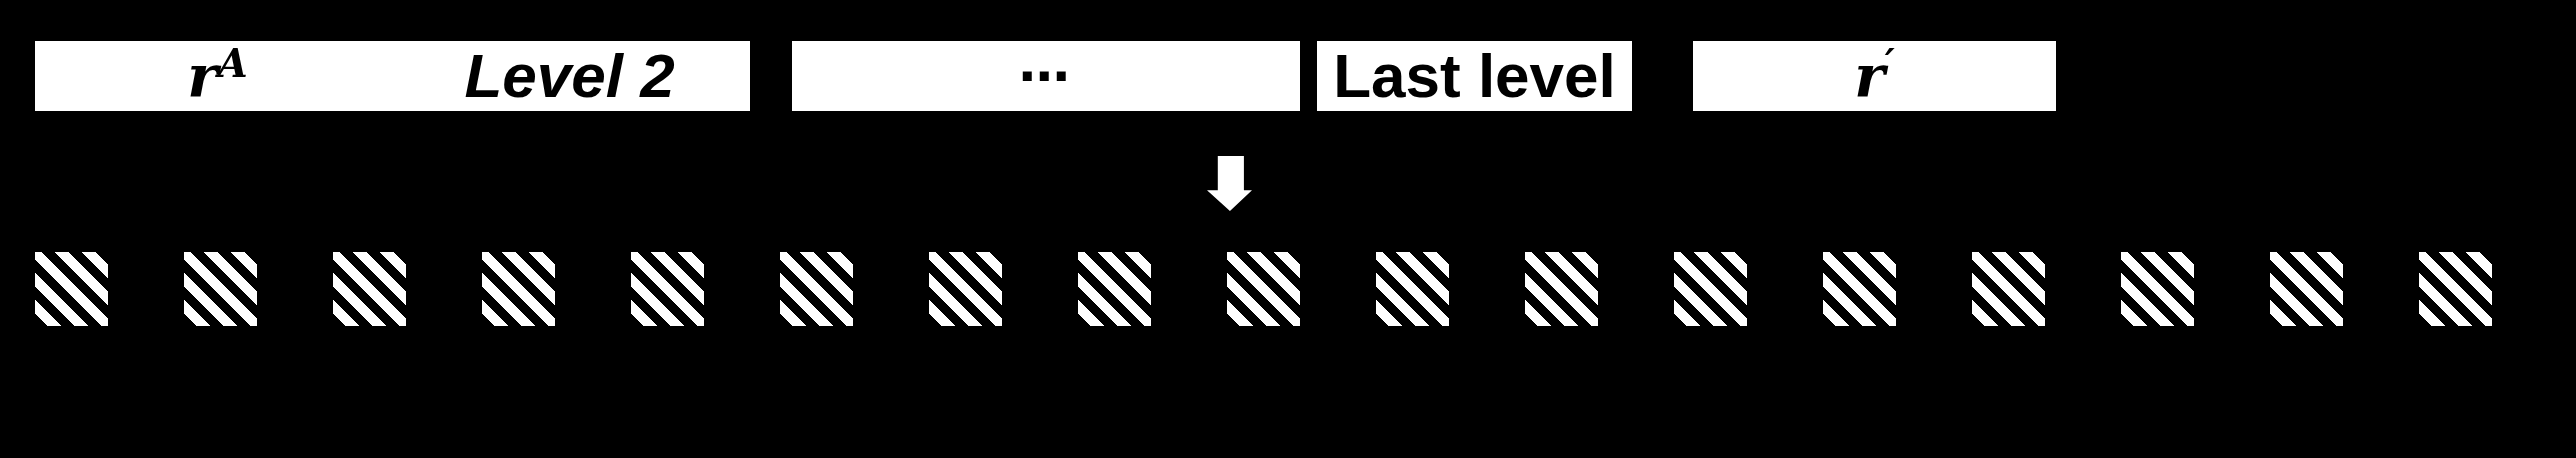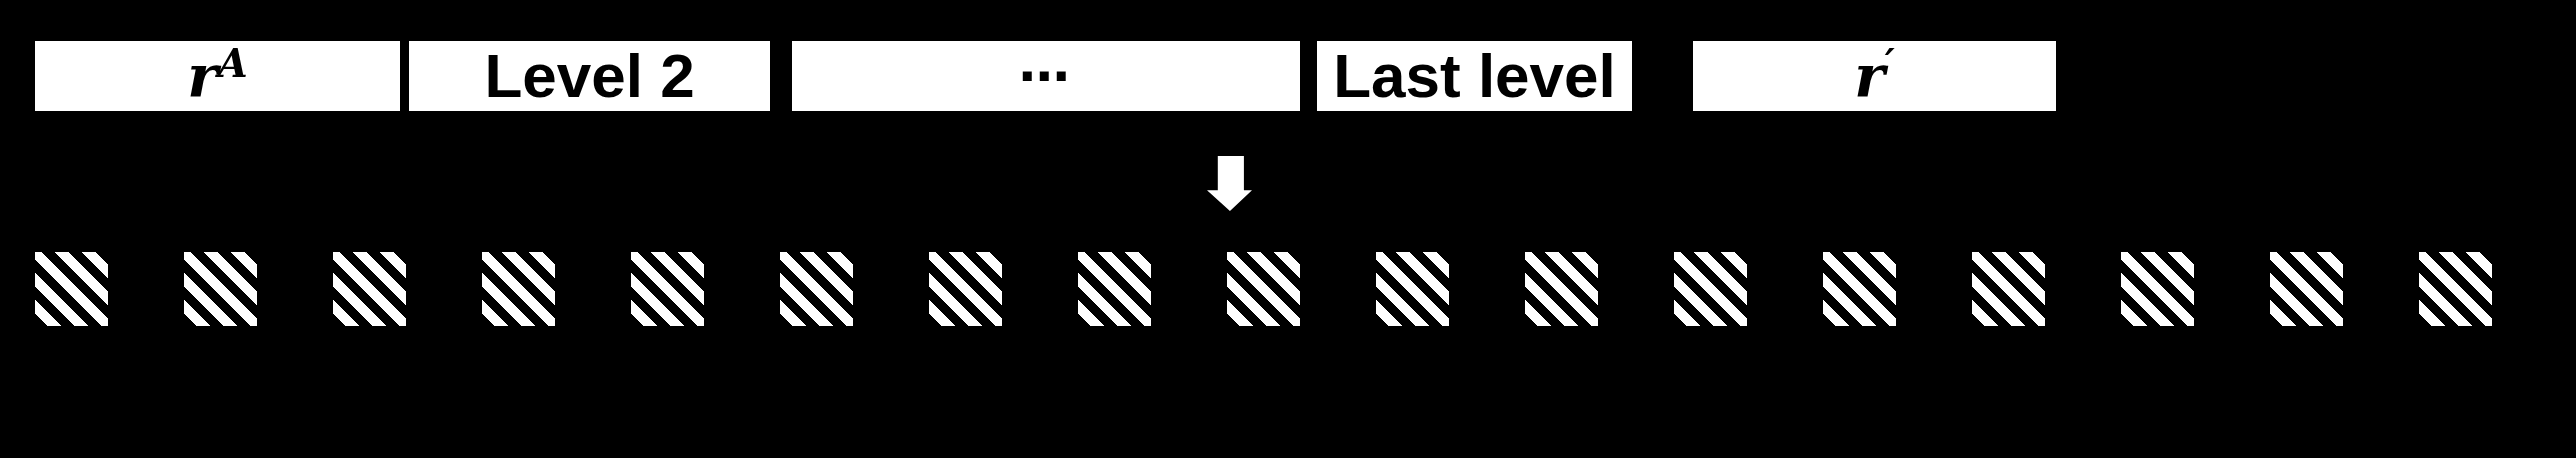--- a/index.html
+++ b/index.html
@@ -91,21 +91,21 @@
 </style>
 </head>
 <body>
 
 <div class="canvas" style="--bg: #000000; --box-fill: #ffffff; --text-color: #000000;">
 
   <div class="level-box" style="left:35px; width:365px;">
     <span class="math"><span>r</span><sup>A</sup></span>
   </div>
 
-  <div class="level-box" style="left:409px; width:361px;">
+  <div class="level-box" style="left:389px; width:361px;font-style:italic;">
     <span class="txt">Level 2</span>
   </div>
 
   <div class="level-box" style="left:792px; width:508px;">
     <span class="dots">⋯</span>
   </div>
 
   <div class="level-box" style="left:1317px; width:315px;">
     <span class="txt">Last level</span>
   </div>

